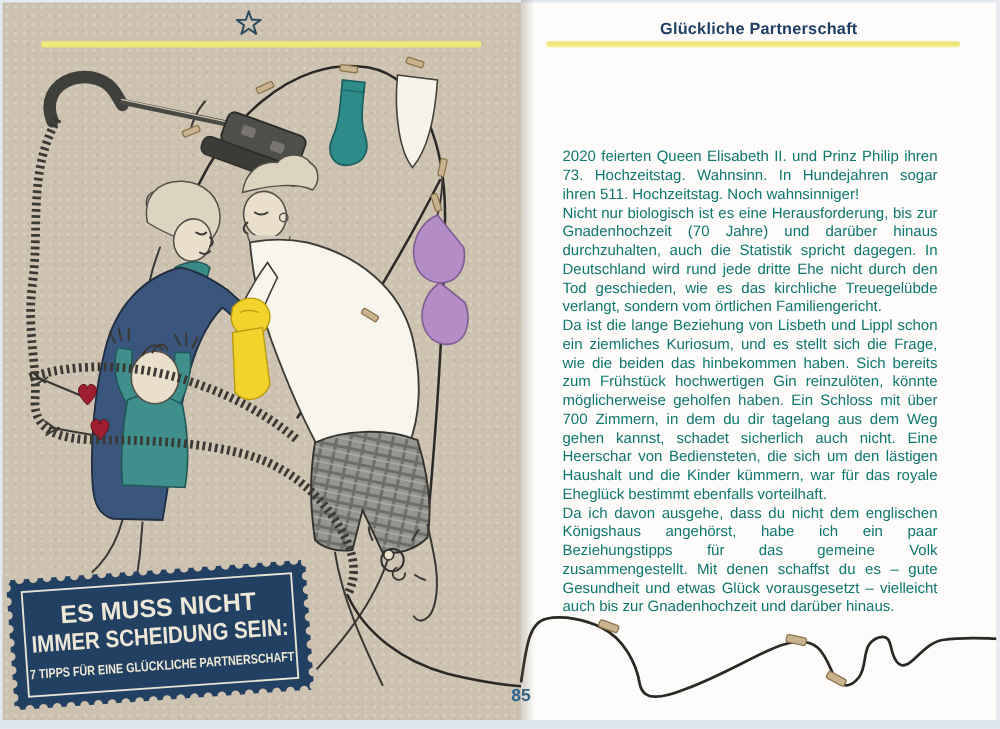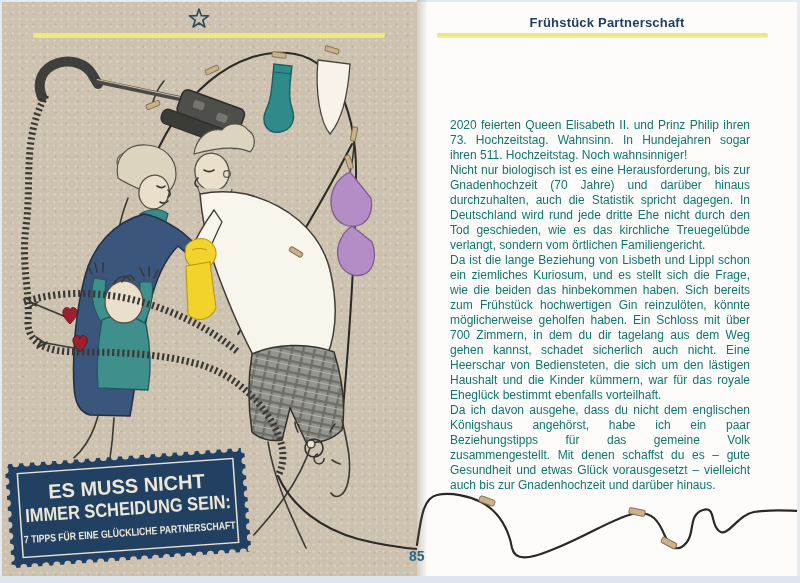--- a/index.html
+++ b/index.html
@@ -186,21 +186,21 @@
         <rect x="6" y="454" width="240" height="104" fill="none" stroke="#cdc2af" stroke-width="7" stroke-dasharray="0 11" stroke-linecap="round"></rect>
         <rect x="18" y="464" width="216" height="84" fill="none" stroke="#e8e3d2" stroke-width="1.5"></rect>
         <text class="stamp-text" x="126" y="491" font-size="20" text-anchor="middle">ES MUSS NICHT</text>
         <text class="stamp-text" x="126" y="513" font-size="19" text-anchor="middle" textLength="206" lengthAdjust="spacingAndGlyphs">IMMER SCHEIDUNG SEIN:</text>
         <text class="stamp-text" x="126" y="534" font-size="10.6" text-anchor="middle" textLength="212" lengthAdjust="spacingAndGlyphs">7 TIPPS FÜR EINE GLÜCKLICHE PARTNERSCHAFT</text>
       </g>
     </svg>
   </div>
 
   <div class="page page-right">
-    <div class="rp-header">Frühstück Partnerschaft</div>
+    <div class="rp-header">Glückliche Partnerschaft</div>
     <div class="rp-rule"></div>
     <div class="rp-body">
       <p>2020 feierten Queen Elisabeth II. und Prinz Philip ihren 73. Hochzeitstag. Wahnsinn. In Hundejahren sogar ihren 511. Hochzeitstag. Noch wahnsinniger!</p>
       <p>Nicht nur biologisch ist es eine Herausforderung, bis zur Gnadenhochzeit (70 Jahre) und darüber hinaus durchzuhalten, auch die Statistik spricht dagegen. In Deutschland wird rund jede dritte Ehe nicht durch den Tod geschieden, wie es das kirchliche Treuegelübde verlangt, sondern vom örtlichen Familiengericht.</p>
       <p>Da ist die lange Beziehung von Lisbeth und Lippl schon ein ziemliches Kuriosum, und es stellt sich die Frage, wie die beiden das hinbekommen haben. Sich bereits zum Frühstück hochwertigen Gin reinzulöten, könnte möglicherweise geholfen haben. Ein Schloss mit über 700 Zimmern, in dem du dir tagelang aus dem Weg gehen kannst, schadet sicherlich auch nicht. Eine Heerschar von Bediensteten, die sich um den lästigen Haushalt und die Kinder kümmern, war für das royale Eheglück bestimmt ebenfalls vorteilhaft.</p>
       <p>Da ich davon ausgehe, dass du nicht dem englischen Königshaus angehörst, habe ich ein paar Beziehungstipps für das gemeine Volk zusammengestellt. Mit denen schaffst du es – gute Gesundheit und etwas Glück vorausgesetzt – vielleicht auch bis zur Gnadenhochzeit und darüber hinaus.</p>
     </div>
     <div class="rp-pagenum">85</div>
   </div>
 

